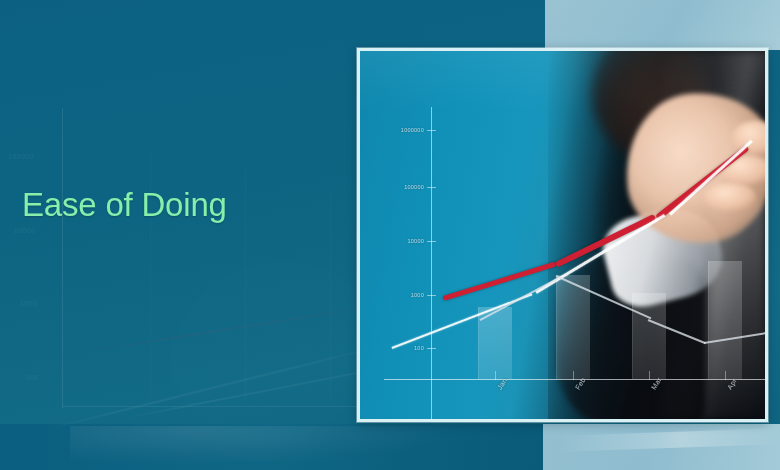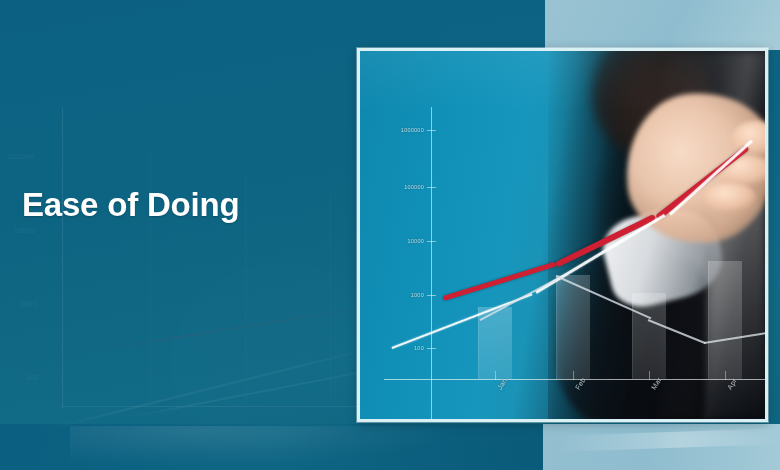--- a/index.html
+++ b/index.html
@@ -68,23 +68,23 @@
     position:absolute; border-radius:50%;
     background:radial-gradient(circle at 40% 35%,rgba(255,255,255,.07) 0%,rgba(255,255,255,.03) 55%,rgba(255,255,255,0) 72%);
   }
   .ghost-grid-v {
     position:absolute; width:1px; background:rgba(255,255,255,.12);
   }
 
   
   .title-block {
     position:absolute; left:22px; top:184px; width:320px;
-    color:#ffffff;
+    color:#86efac;
     font-size:33px;
-    font-weight:bold;
+    font-weight:normal;
     line-height:1.28;
     letter-spacing:-0.2px;
     text-shadow:0 1px 2px rgba(0,0,0,.22);
   }
   .title-block .tl { display:block; white-space:nowrap; }
 
   
   .photo-frame {
     position:absolute; left:357px; top:48px; width:411px; height:374px;
     border:3px solid #d9f0f5;

